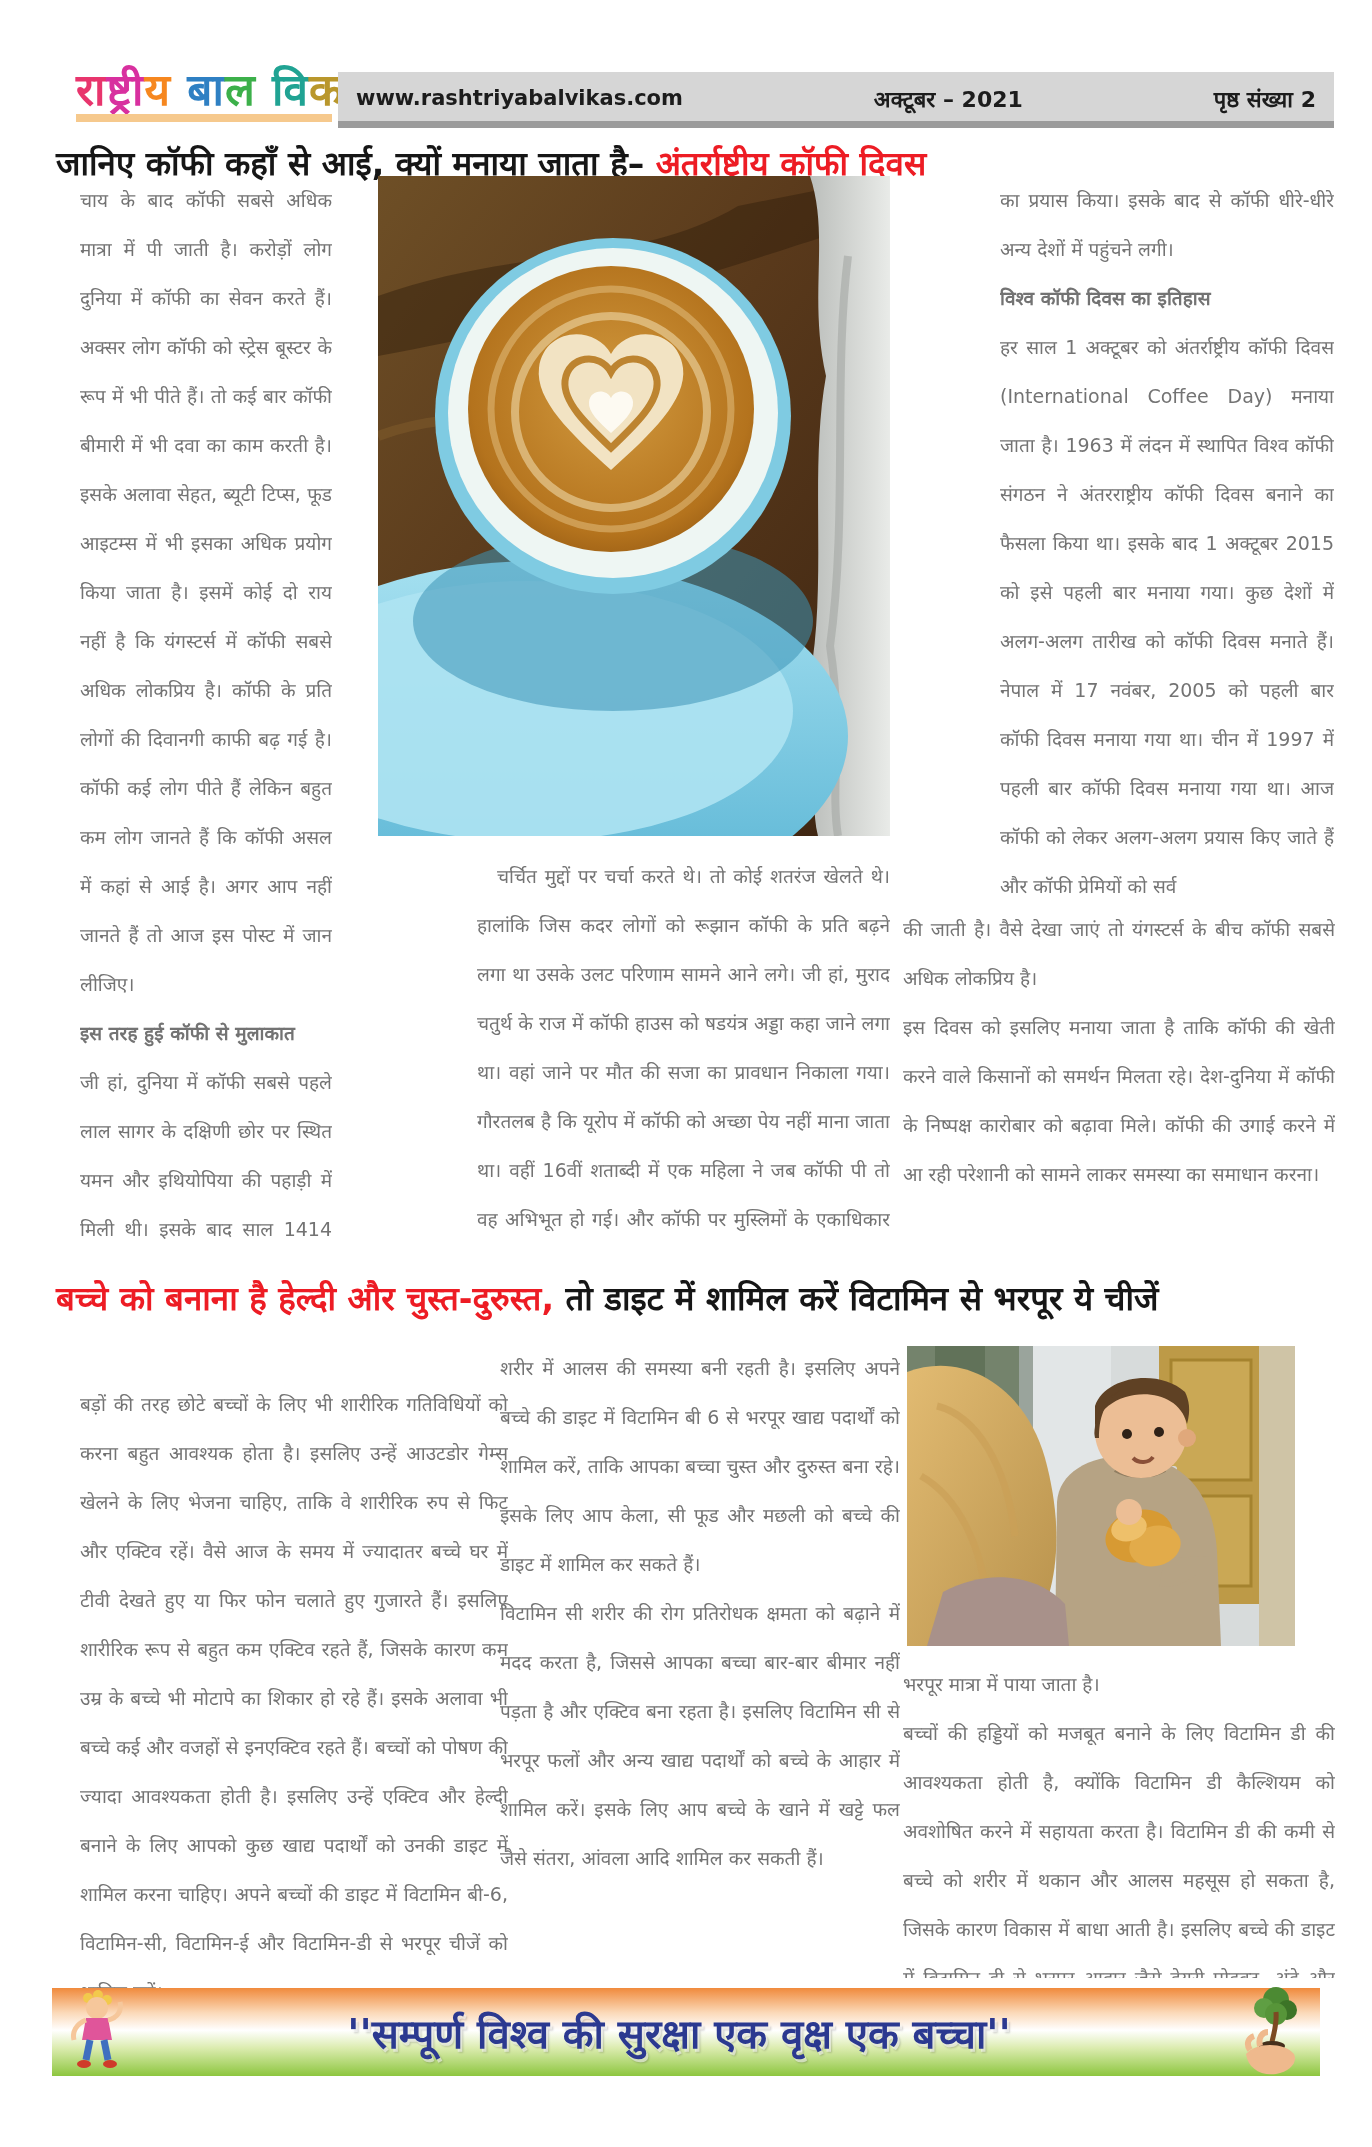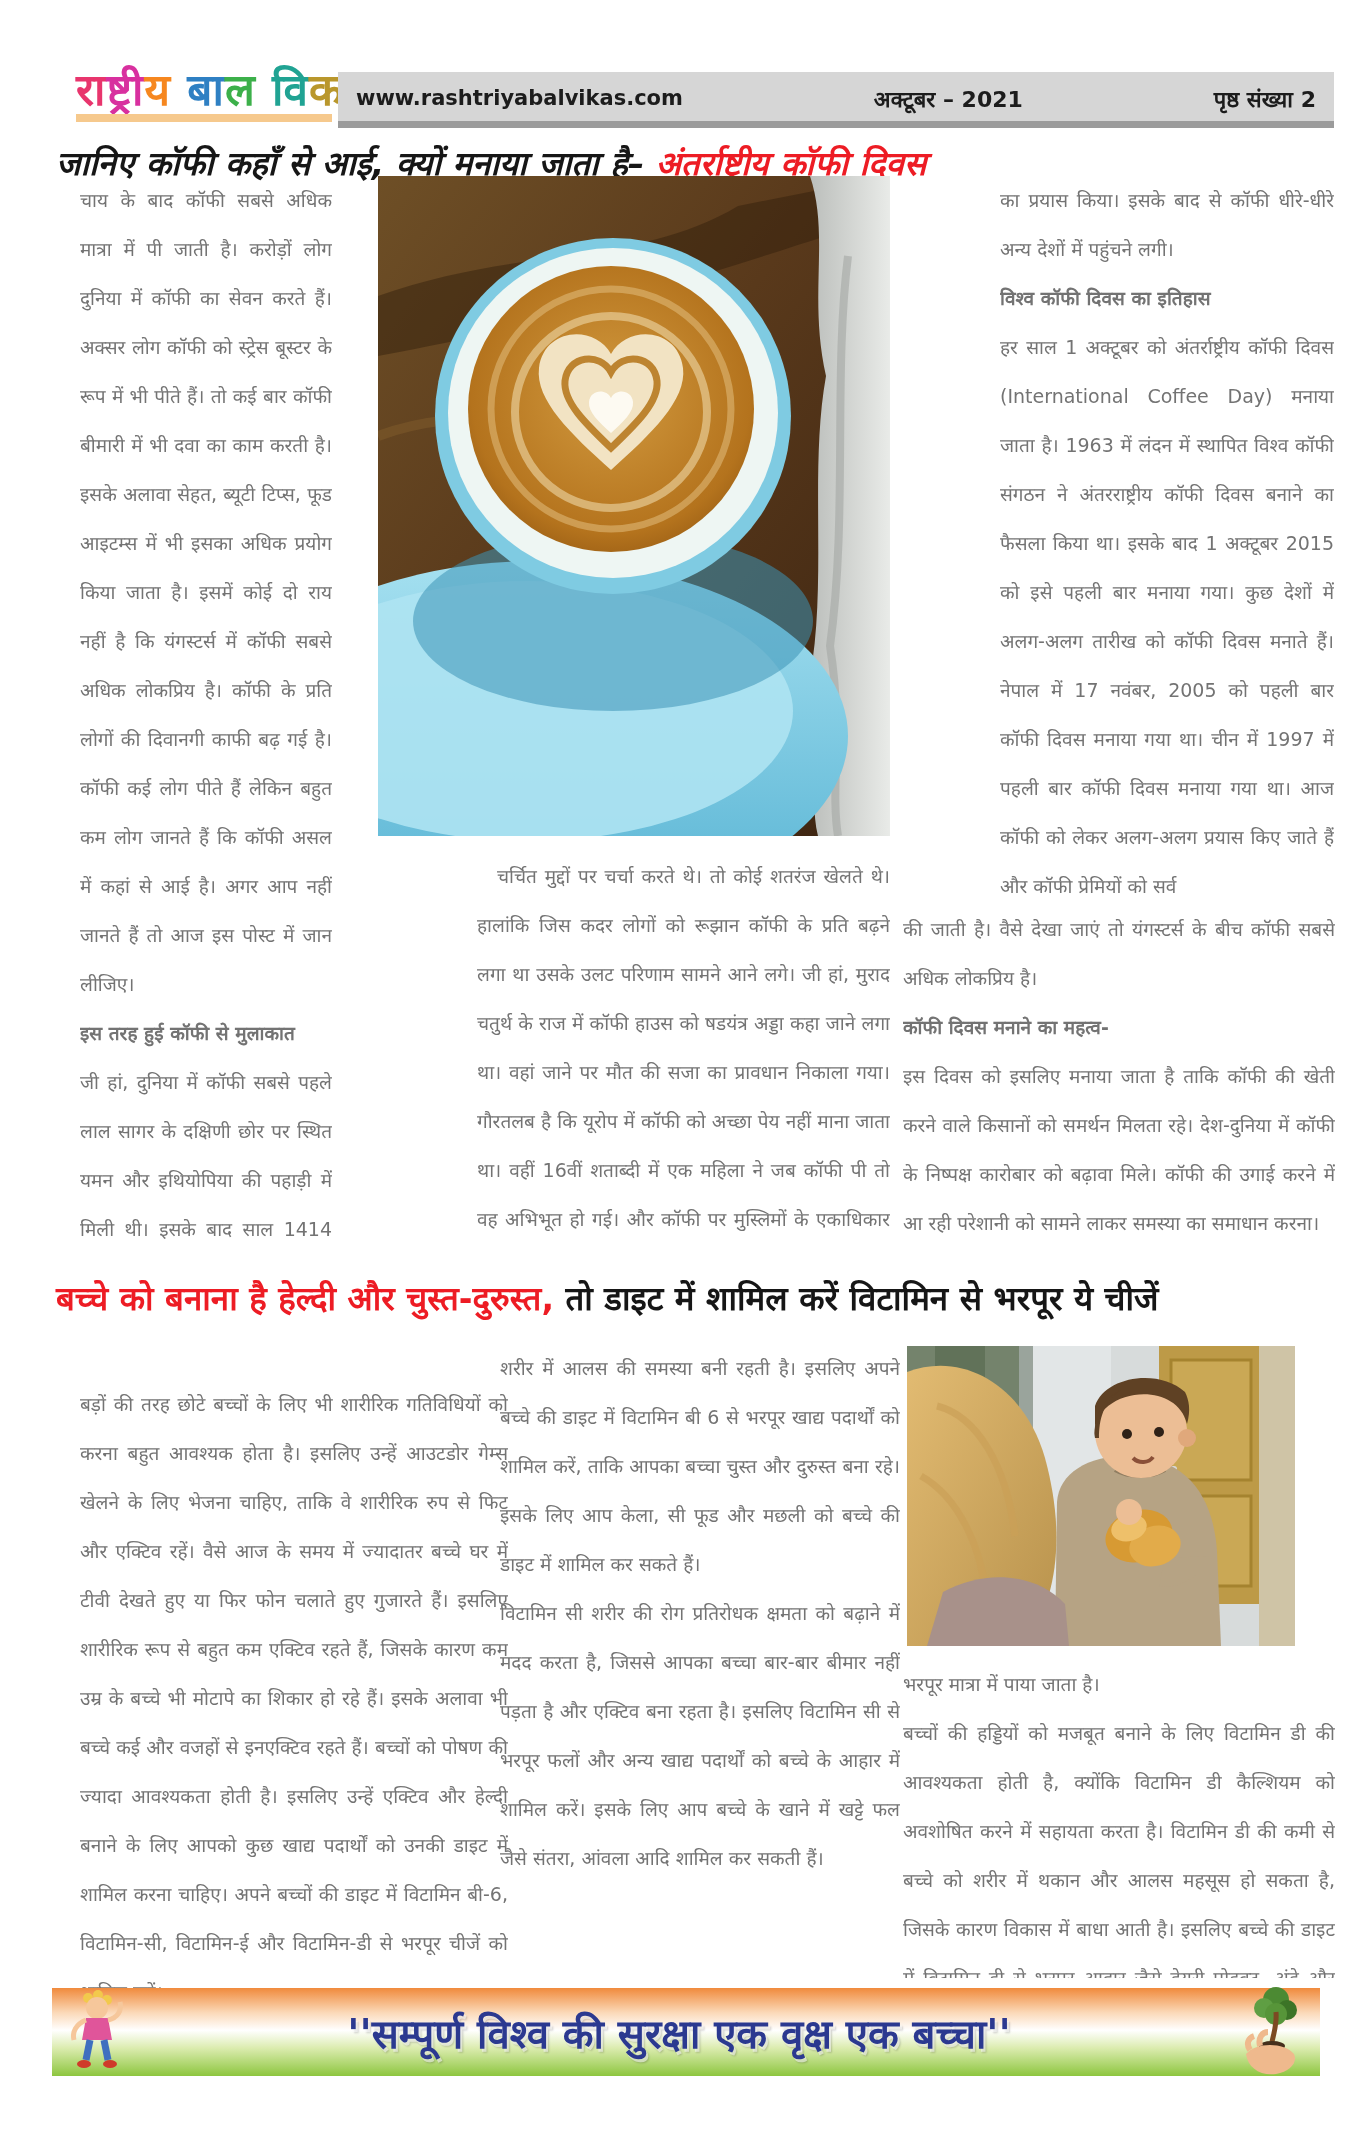--- a/index.html
+++ b/index.html
@@ -13,21 +13,21 @@
   #logo-underline{left:76px;top:114px;width:256px;height:8px;background:#f6c98d;}
   #header-bar{left:338px;top:72px;width:996px;height:51px;background:#d6d6d6;
               display:flex;align-items:center;justify-content:space-between;
               padding:0 18px;box-sizing:border-box;font-weight:bold;color:#1c1c1c;}
   #header-bar .url{font-size:21px;}
   #header-bar .hdi{font-size:22px;}
   #header-rule{left:338px;top:121px;width:996px;height:7px;background:#9b9b9b;}
 
   
   .headline{font-weight:bold;white-space:nowrap;color:#161616;line-height:1.1;}
-  #headline1{left:56px;top:124px;width:1300px;font-size:33px;font-style:italic;}
+  #headline1{left:56px;top:124px;width:1300px;font-size:33px;}
   #headline2{left:56px;top:1254px;width:1300px;font-size:33px;}
   .red{color:#ed1c24;}
 
   
   .body-text{font-size:19px;line-height:49px;text-align:justify;color:#737373;}
   .body-text p{margin:0;}
   .subhead{font-weight:bold;}
   #a1col1{left:80px;top:176px;width:252px;height:1066px;overflow:hidden;}
   #a1photo{left:378px;top:176px;width:512px;height:660px;}
   #a1col2{left:477px;top:852px;width:413px;height:392px;overflow:hidden;}
@@ -121,21 +121,20 @@
   </div>
 
   <div class="abs body-text" id="a1col3">
     <p>का प्रयास किया। इसके बाद से कॉफी धीरे-धीरे अन्य देशों में पहुंचने लगी।</p>
     <p class="subhead">विश्व कॉफी दिवस का इतिहास</p>
     <p>हर साल 1 अक्टूबर को अंतर्राष्ट्रीय कॉफी दिवस (International Coffee Day) मनाया जाता है। 1963 में लंदन में स्थापित विश्व कॉफी संगठन ने अंतरराष्ट्रीय कॉफी दिवस बनाने का फैसला किया था। इसके बाद 1 अक्टूबर 2015 को इसे पहली बार मनाया गया। कुछ देशों में अलग-अलग तारीख को कॉफी दिवस मनाते हैं। नेपाल में 17 नवंबर, 2005 को पहली बार कॉफी दिवस मनाया गया था। चीन में 1997 में पहली बार कॉफी दिवस मनाया गया था। आज कॉफी को लेकर अलग-अलग प्रयास किए जाते हैं और कॉफी प्रेमियों को सर्व</p>
   </div>
 
   <div class="abs body-text" id="a1col3b">
     <p>की जाती है। वैसे देखा जाएं तो यंगस्टर्स के बीच कॉफी सबसे अधिक लोकप्रिय है।</p>
-    <p class="subhead">कॉफी दिवस मनाने का महत्व-</p>
     <p>इस दिवस को इसलिए मनाया जाता है ताकि कॉफी की खेती करने वाले किसानों को समर्थन मिलता रहे। देश-दुनिया में कॉफी के निष्पक्ष कारोबार को बढ़ावा मिले। कॉफी की उगाई करने में आ रही परेशानी को सामने लाकर समस्या का समाधान करना।</p>
   </div>
 
   <h2 class="abs headline" id="headline2"><span class="red">बच्चे को बनाना है हेल्दी और चुस्त-दुरुस्त,</span><span> तो डाइट में शामिल करें विटामिन से भरपूर ये चीजें</span></h2>
 
   <div class="abs body-text" id="a2col1">
     <p>बड़ों की तरह छोटे बच्चों के लिए भी शारीरिक गतिविधियों को करना बहुत आवश्यक होता है। इसलिए उन्हें आउटडोर गेम्स खेलने के लिए भेजना चाहिए, ताकि वे शारीरिक रुप से फिट और एक्टिव रहें। वैसे आज के समय में ज्यादातर बच्चे घर में टीवी देखते हुए या फिर फोन चलाते हुए गुजारते हैं। इसलिए शारीरिक रूप से बहुत कम एक्टिव रहते हैं, जिसके कारण कम उम्र के बच्चे भी मोटापे का शिकार हो रहे हैं। इसके अलावा भी बच्चे कई और वजहों से इनएक्टिव रहते हैं। बच्चों को पोषण की ज्यादा आवश्यकता होती है। इसलिए उन्हें एक्टिव और हेल्दी बनाने के लिए आपको कुछ खाद्य पदार्थों को उनकी डाइट में शामिल करना चाहिए। अपने बच्चों की डाइट में विटामिन बी-6, विटामिन-सी, विटामिन-ई और विटामिन-डी से भरपूर चीजें को शामिल करें।</p>
     <p>विटामिन बी 6 शरीर में प्रतिरक्षा कोशिकाओं को बनाने में मदद करता है। विटामिन बी 6 की कमी से</p>
   </div>
 

